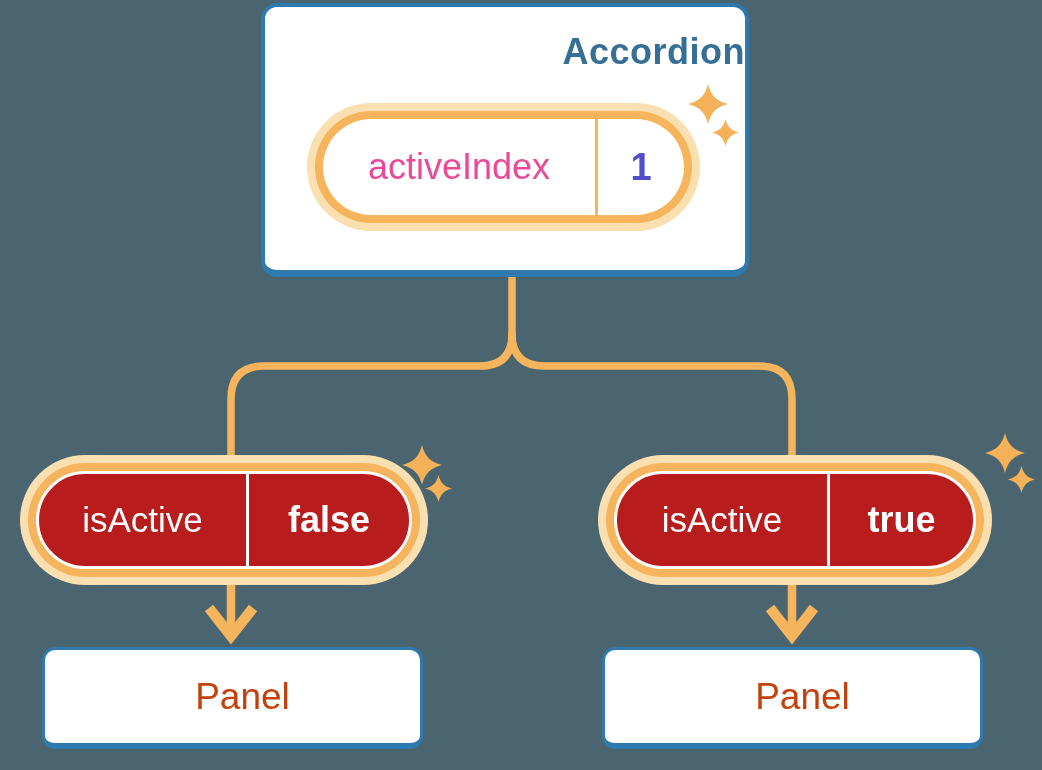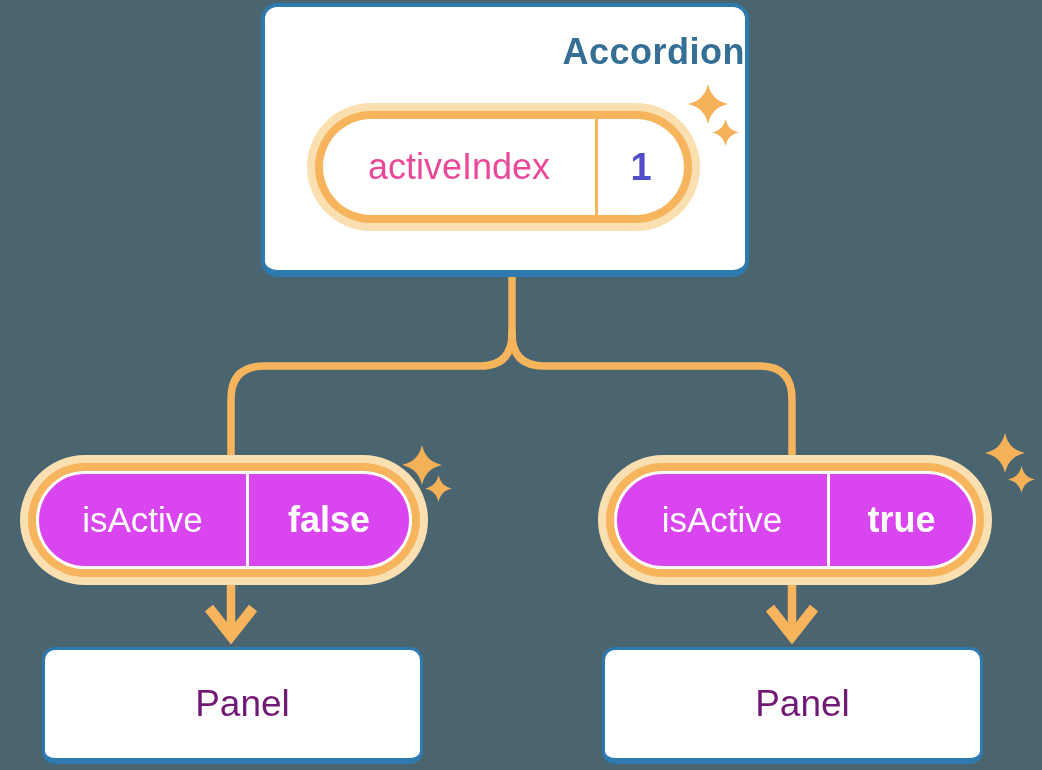--- a/index.html
+++ b/index.html
@@ -25,25 +25,25 @@
   .accordion-card { left:261px; top:3px; width:488px; height:274px; }
   .card-title {
     text-align:right;
     margin-top:24px;
     font-size:36px;
     font-weight:600;
     letter-spacing:0.5px;
     color:#356F95;
   }
   .panel-card {
-    top:647px; width:381px; height:117px;
+    top:647px; width:381px; height:102px;
     border-width:3px; border-bottom-width:6px;
     border-radius:13px;
     display:flex; align-items:center; justify-content:center;
-    font-size:37px; font-weight:500; color:#701a75;padding-left:20px;
+    font-size:37px; font-weight:500; color:#c2410c;padding-left:20px;
   }
   .panel-left  { left:42px; }
   .panel-right { left:602px; }
 
   
   .halo {
     position:absolute;
     background:#FADFB0;
     border-radius:75px;
     padding:8px;
@@ -63,21 +63,21 @@
   }
   .state-pill { left:42px; top:96px; width:393px; height:128px; }
   .core-white { background:#FFFFFF; }
   .core-white .cell-label { color:#ec4899; font-size:36px; }
   .core-white .cell-value { width:86px; color:#524EC9; font-size:38px; font-weight:700; }
   .core-white .divider { background:#F6B45C; }
 
   .prop-pill-left  { left:20px;  top:455px; width:408px; height:130px; }
   .prop-pill-right { left:598px; top:455px; width:394px; height:130px; }
   .core-purple {
-    background:#d946ef;
+    background:#b91c1c;
     border:3px solid #FFFFFF;
   }
   .core-purple .cell-label { color:#FFFFFF; font-size:35px; }
   .core-purple .cell-value { color:#FFFFFF; font-size:36px; font-weight:700; }
   .prop-pill-left  .cell-value { width:160px; }
   .prop-pill-right .cell-value { width:143px; }
   .core-purple .divider { background:#FFFFFF; }
 
   .cell {
     display:flex; align-items:center; justify-content:center;

